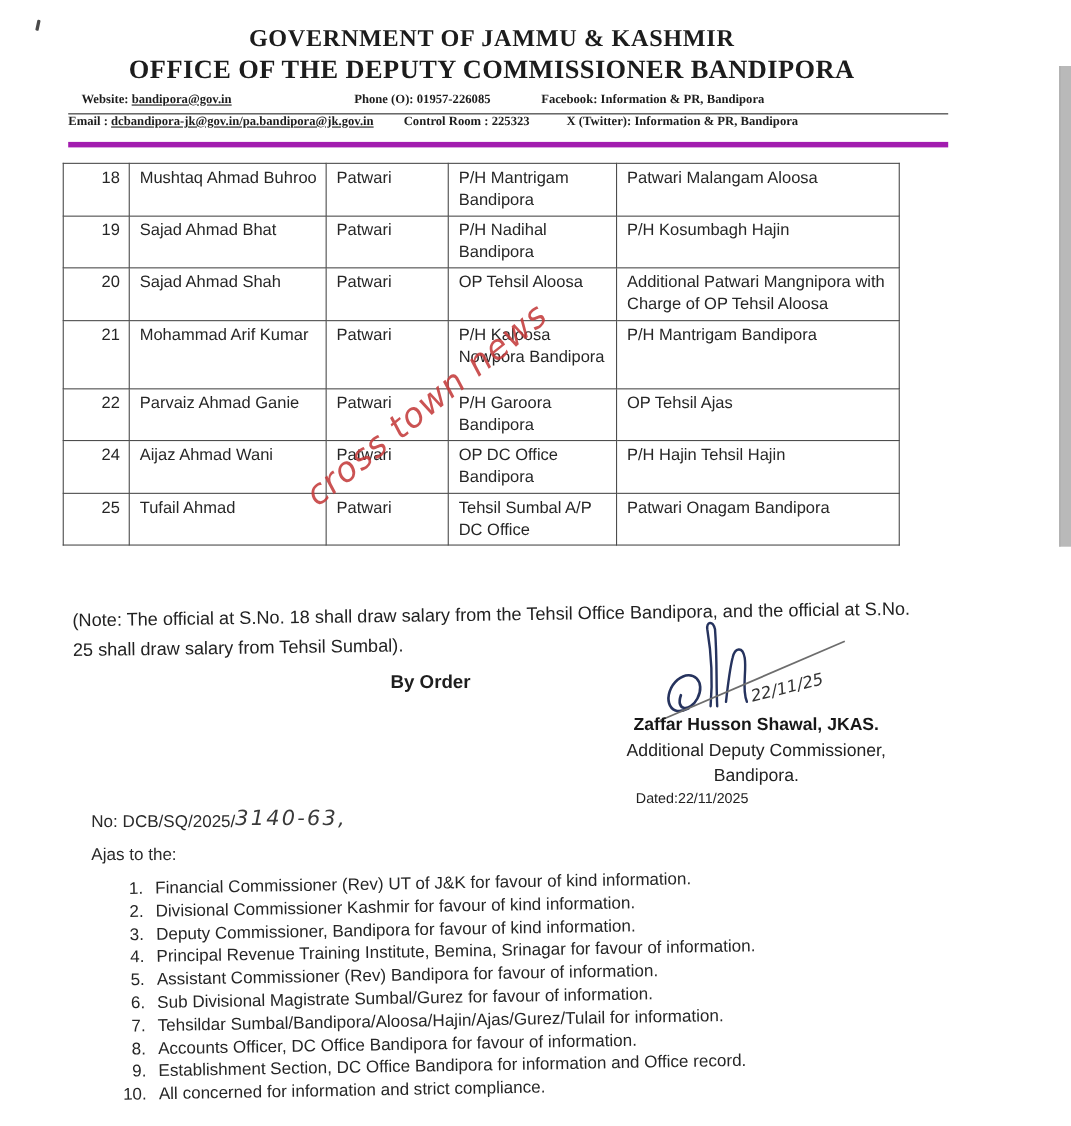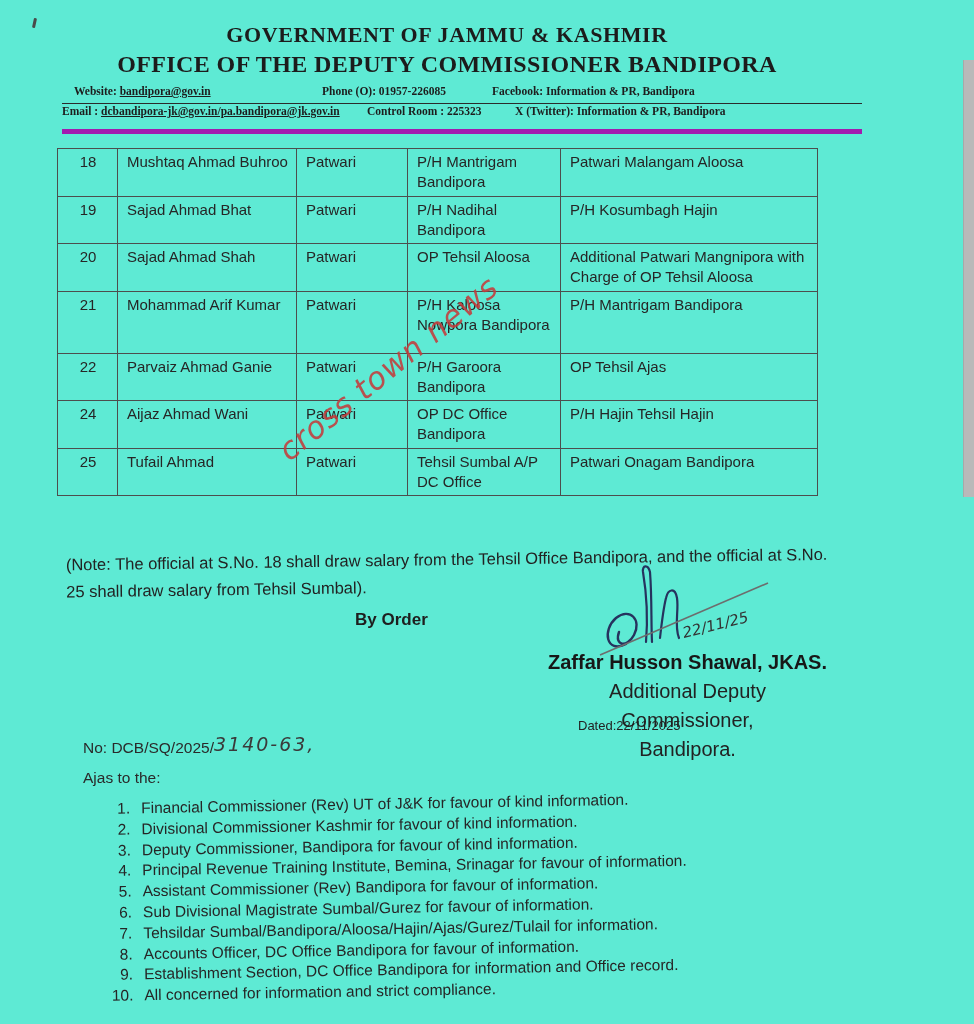--- a/index.html
+++ b/index.html
@@ -1,52 +1,52 @@
 <!DOCTYPE html>
 <html><head>
 <meta charset="utf-8">
 <style>
   html,body{margin:0;padding:0;background:#e9e9e9;}
   .page{
-    position:relative;width:974px;height:1024px;background:#5eead4;
+    position:relative;width:974px;height:1024px;background:#ffffff;
     font-family:"Liberation Sans",sans-serif;color:#2a2a2a;overflow:hidden;
     box-shadow:0 0 4px rgba(0,0,0,.2);
   }
   
   .hdr{position:absolute;left:0;top:22px;width:894px;text-align:center;
        font-family:"Liberation Serif",serif;font-weight:bold;color:#1c1c1c;}
   .hdr .t1{font-size:22px;letter-spacing:.6px;}
   .hdr .t2{font-size:24px;letter-spacing:.4px;margin-top:3px;}
   .contact{position:absolute;left:62px;top:84px;width:800px;
            font-family:"Liberation Serif",serif;font-weight:bold;font-size:11.5px;color:#1d1d1d;}
   .contact .row{position:relative;height:19px;white-space:nowrap;}
   .contact .row1{border-bottom:1.5px solid #2b2b2b;}
   .contact .row2{padding-top:4px;height:21px;border-bottom:5px solid #a21caf;}
   .c-item{position:absolute;top:1px;}
   .u{text-decoration:underline;}
   
   table.doc{position:absolute;left:57px;top:148px;width:760px;border-collapse:collapse;table-layout:fixed;}
   table.doc td{border:1.4px solid #4d4d4d;vertical-align:top;padding:3px 8px 3px 9px;
                font-size:15px;line-height:1.35;color:#262626;}
-  td.sno{text-align:center;padding-left:14px;}
+  td.sno{text-align:right;padding-left:14px;}
   td.name{padding-right:26px;}
   td.from{padding-right:38px;}
   
   .wm{position:absolute;left:388px;top:372px;width:0;height:0;}
   .wm span{position:absolute;left:-160px;top:-22px;width:320px;text-align:center;
     transform:rotate(-39deg);display:block;font-size:31px;font-style:italic;
     color:rgba(196,59,59,.88);letter-spacing:1px;white-space:nowrap;
     font-family:"DejaVu Sans",sans-serif;}
   
   .note{position:absolute;left:66px;top:546px;width:778px;font-size:16.5px;line-height:1.62;
         color:#222;transform:rotate(-0.8deg);}
   .byorder{position:absolute;left:355px;top:610px;font-size:17px;font-weight:bold;color:#1e1e1e;}
   .sig{position:absolute;left:592px;top:558px;}
   .officer{position:absolute;left:545px;top:648px;width:285px;text-align:center;
-           font-size:20px;line-height:1.45;color:#222;}
+           font-size:16px;line-height:1.45;color:#222;}
   .officer .oname{font-weight:bold;color:#171717;}
   .dated{position:absolute;left:578px;top:718px;font-size:13px;color:#222;}
   
   .refno{position:absolute;left:83px;top:735px;font-size:15.5px;color:#2a2a2a;white-space:nowrap;}
   .refno .hand{font-family:"DejaVu Sans",sans-serif;font-style:italic;font-size:19px;
                color:#3a3a3a;letter-spacing:2px;position:relative;top:-2px;}
   .copylabel{position:absolute;left:83px;top:769px;font-size:15.5px;color:#2a2a2a;}
   .copylist{position:absolute;left:100px;top:799px;width:740px;transform:rotate(-1deg);
             transform-origin:left top;font-size:15.5px;color:#262626;}
   .copylist .item{display:flex;line-height:20.8px;}

